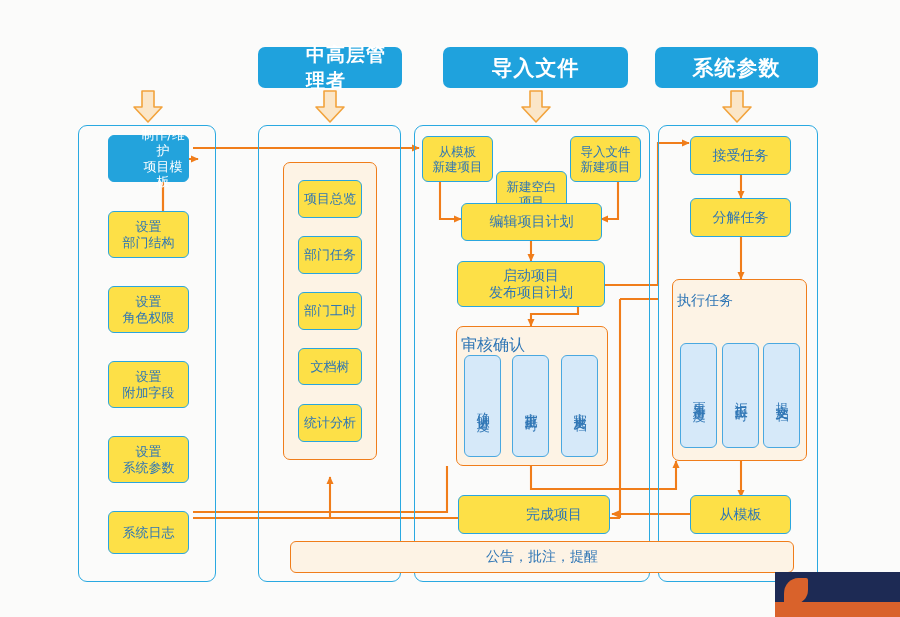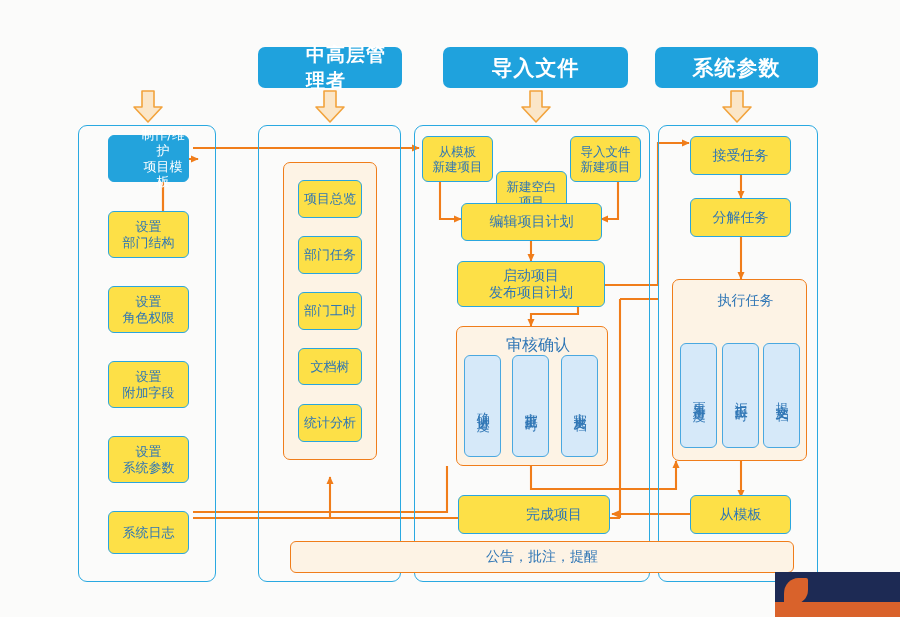--- a/index.html
+++ b/index.html
@@ -74,22 +74,21 @@
   
   .group{
     position:absolute;
     box-sizing:border-box;
     border:1.8px solid #f07d1a;
     border-radius:7px;
     background:#fdf3e5;
   }
   .group-title{
     position:absolute;
-    left:12px;right:0;
-    text-align:center;
+    left:4px;right:0;
     color:#2f76b5;
   }
 
   
   .notice{
     position:absolute;
     box-sizing:border-box;
     border:1.8px solid #f07d1a;
     border-radius:6px;
     background:#fdf3e5;

